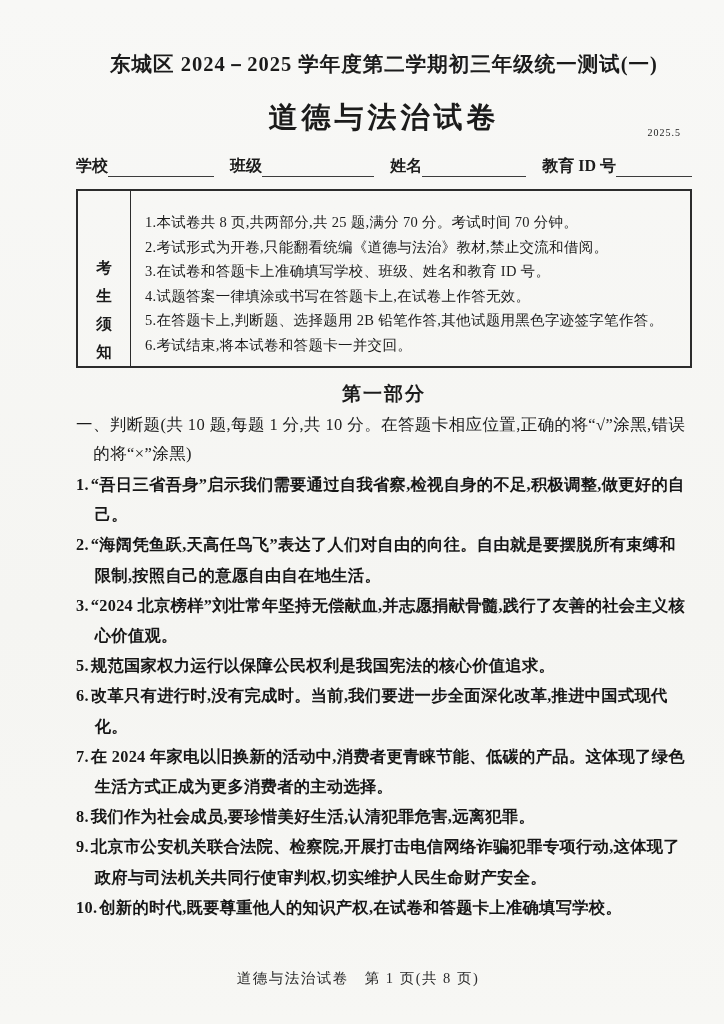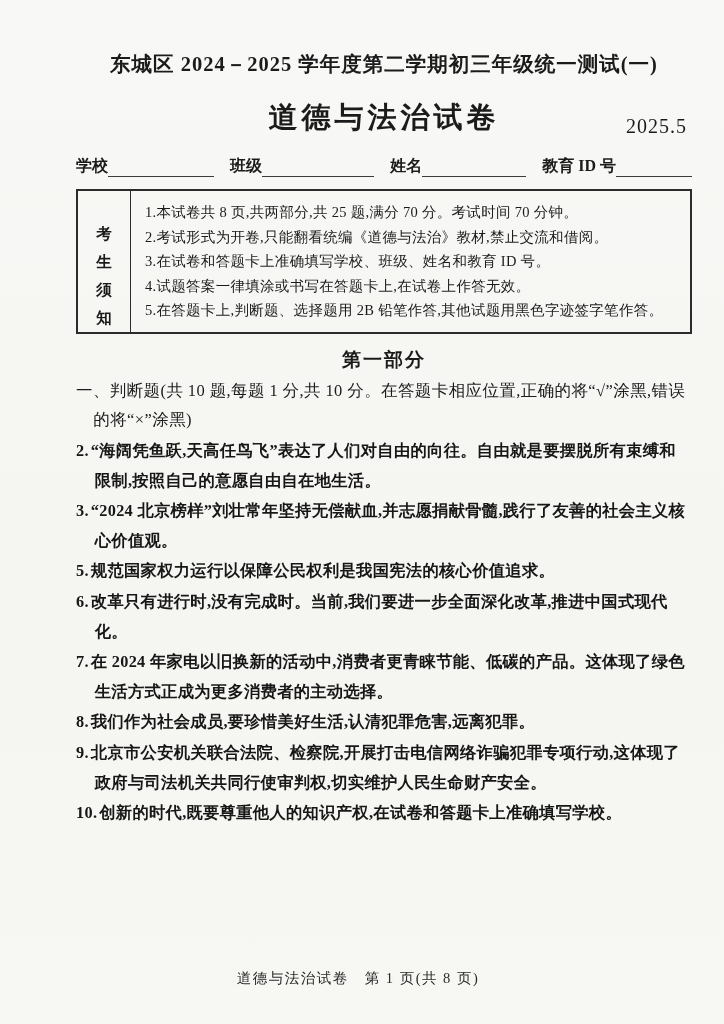--- a/index.html
+++ b/index.html
@@ -25,22 +25,22 @@
     white-space:nowrap;
   }
   .title-row { position:relative; margin-top:20px; text-align:center; height:40px; }
   .exam-title {
     font-size:29px;
     font-weight:bold;
     letter-spacing:4px;
   }
   .exam-date {
     position:absolute;
-    right:5px; bottom:0;
-    font-size:20px;
+    right:11px; bottom:0;
+    font-size:10px;
     letter-spacing:1px;
   }
   .fields-row {
     margin-top:18px;
     display:flex;
     justify-content:space-between;
     align-items:flex-end;
     font-size:16px;
     font-weight:bold;
   }
@@ -69,21 +69,21 @@
     justify-content:center;
   }
   .notice-side-text {
     width:17px;
     font-size:15.5px;
     font-weight:bold;
     line-height:28px;
     text-align:center;
     word-break:break-all;
   }
-  .notice-items { flex:1; padding:9px 8px 9px 14px; }
+  .notice-items { flex:1; padding:19px 8px 9px 14px; }
   .notice-items p {
     margin:0;
     font-size:14.5px;
     line-height:24.5px;
     letter-spacing:0.3px;
     white-space:nowrap;
   }
 
   .part-heading {
     margin:13px 0 3px 0;
@@ -158,28 +158,30 @@
   <div class="notice-box">
     <div class="notice-side">
       <div class="notice-side-text">考生须知</div>
     </div>
     <div class="notice-items">
       <p>1.本试卷共 8 页,共两部分,共 25 题,满分 70 分。考试时间 70 分钟。</p>
       <p>2.考试形式为开卷,只能翻看统编《道德与法治》教材,禁止交流和借阅。</p>
       <p>3.在试卷和答题卡上准确填写学校、班级、姓名和教育 ID 号。</p>
       <p>4.试题答案一律填涂或书写在答题卡上,在试卷上作答无效。</p>
       <p>5.在答题卡上,判断题、选择题用 2B 铅笔作答,其他试题用黑色字迹签字笔作答。</p>
+      <p>6.考试结束,将本试卷和答题卡一并交回。</p>
     </div>
   </div>
 
   <div class="part-heading">第一部分</div>
 
   <p class="section-title">一、判断题(共 10 题,每题 1 分,共 10 分。在答题卡相应位置,正确的将“√”涂黑,错误的将“×”涂黑)</p>
 
   <div class="questions">
+    <p class="question"><span class="qnum">1.</span><span>“吾日三省吾身”启示我们需要通过自我省察,检视自身的不足,积极调整,做更好的自己。</span></p>
     <p class="question"><span class="qnum">2.</span><span>“海阔凭鱼跃,天高任鸟飞”表达了人们对自由的向往。自由就是要摆脱所有束缚和限制,按照自己的意愿自由自在地生活。</span></p>
     <p class="question"><span class="qnum">3.</span><span>“2024 北京榜样”刘壮常年坚持无偿献血,并志愿捐献骨髓,践行了友善的社会主义核心价值观。</span></p>
     <p class="question"><span class="qnum">5.</span><span>规范国家权力运行以保障公民权利是我国宪法的核心价值追求。</span></p>
     <p class="question"><span class="qnum">6.</span><span>改革只有进行时,没有完成时。当前,我们要进一步全面深化改革,推进中国式现代化。</span></p>
     <p class="question"><span class="qnum">7.</span><span>在 2024 年家电以旧换新的活动中,消费者更青睐节能、低碳的产品。这体现了绿色生活方式正成为更多消费者的主动选择。</span></p>
     <p class="question"><span class="qnum">8.</span><span>我们作为社会成员,要珍惜美好生活,认清犯罪危害,远离犯罪。</span></p>
     <p class="question"><span class="qnum">9.</span><span>北京市公安机关联合法院、检察院,开展打击电信网络诈骗犯罪专项行动,这体现了政府与司法机关共同行使审判权,切实维护人民生命财产安全。</span></p>
     <p class="question"><span class="qnum">10.</span><span>创新的时代,既要尊重他人的知识产权,在试卷和答题卡上准确填写学校。</span></p>
   </div>
 

